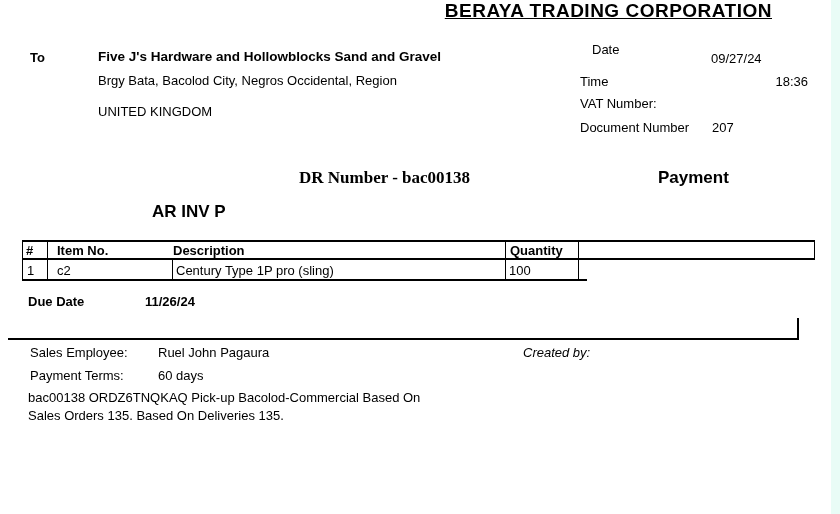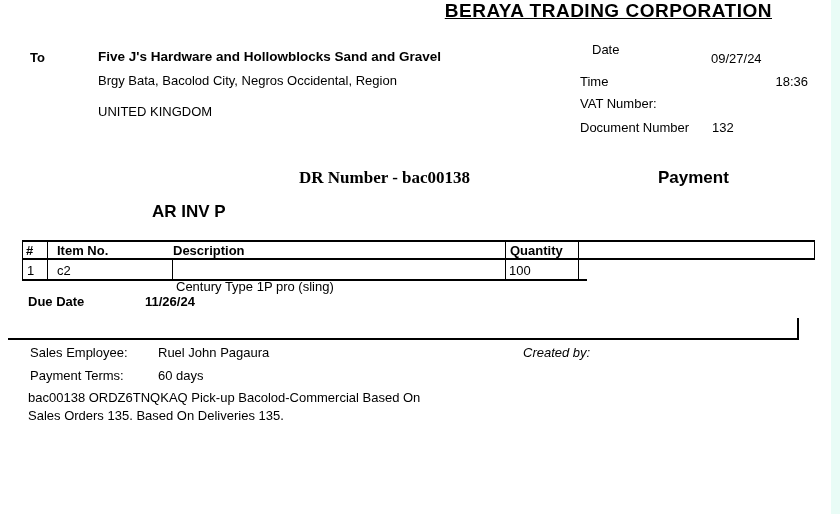--- a/index.html
+++ b/index.html
@@ -56,21 +56,21 @@
   <div class="t b" style="left:98px;top:49px;font-size:13.5px;">Five J's Hardware and Hollowblocks Sand and Gravel</div>
   <div class="t" style="left:98px;top:73px;">Brgy Bata, Bacolod City, Negros Occidental, Region</div>
   <div class="t" style="left:98px;top:104px;">UNITED KINGDOM</div>
 
   <div class="t" style="left:580px;top:42px;margin-left:12px;">Date</div>
   <div class="t" style="left:711px;top:51px;">09/27/24</div>
   <div class="t" style="left:580px;top:74px;">Time</div>
   <div class="t" style="left:711px;top:74px;width:97px;text-align:right;">18:36</div>
   <div class="t" style="left:580px;top:96px;">VAT Number:</div>
   <div class="t" style="left:580px;top:120px;">Document Number</div>
-  <div class="t" style="left:712px;top:120px;">132</div>
+  <div class="t" style="left:712px;top:120px;">207</div>
 
   <div class="headline" style="left:152px;margin-top:34px;">AR INV P</div>
   <div class="headline pre" style="left:299px;font-family:Liberation Serif, serif;">DR Number -  bac00138</div>
   <div class="headline" style="left:658px;">Payment</div>
 
   <div id="items-header">
     <span class="vline" style="left:24px;"></span>
     <span class="vline" style="left:482px;"></span>
     <span class="vline" style="left:555px;"></span>
     <span class="t" style="left:3px;">#</span>
@@ -79,21 +79,21 @@
     <span class="t" style="left:487px;">Quantity</span>
   </div>
 
   <div id="items-row">
     <span class="vline" style="left:24px;"></span>
     <span class="vline" style="left:149px;"></span>
     <span class="vline" style="left:482px;"></span>
     <span class="vline" style="left:555px;"></span>
     <span class="t" style="left:4px;">1</span>
     <span class="t" style="left:34px;">c2</span>
-    <span class="t" style="left:153px;margin-top:16px;">Century Type 1P pro (sling)</span>
+    <span class="t" style="left:153px;">Century Type 1P pro (sling)</span>
     <span class="t" style="left:486px;">100</span>
   </div>
 
   <div class="t b" style="left:28px;top:294px;">Due Date</div>
   <div class="t b" style="left:145px;top:294px;">11/26/24</div>
 
   <div class="rule" style="left:797px;top:318px;width:2px;height:21px;"></div>
   <div class="rule" style="left:8px;top:338px;width:791px;height:2px;"></div>
 
   <div class="t" style="left:30px;top:345px;">Sales Employee:</div>

